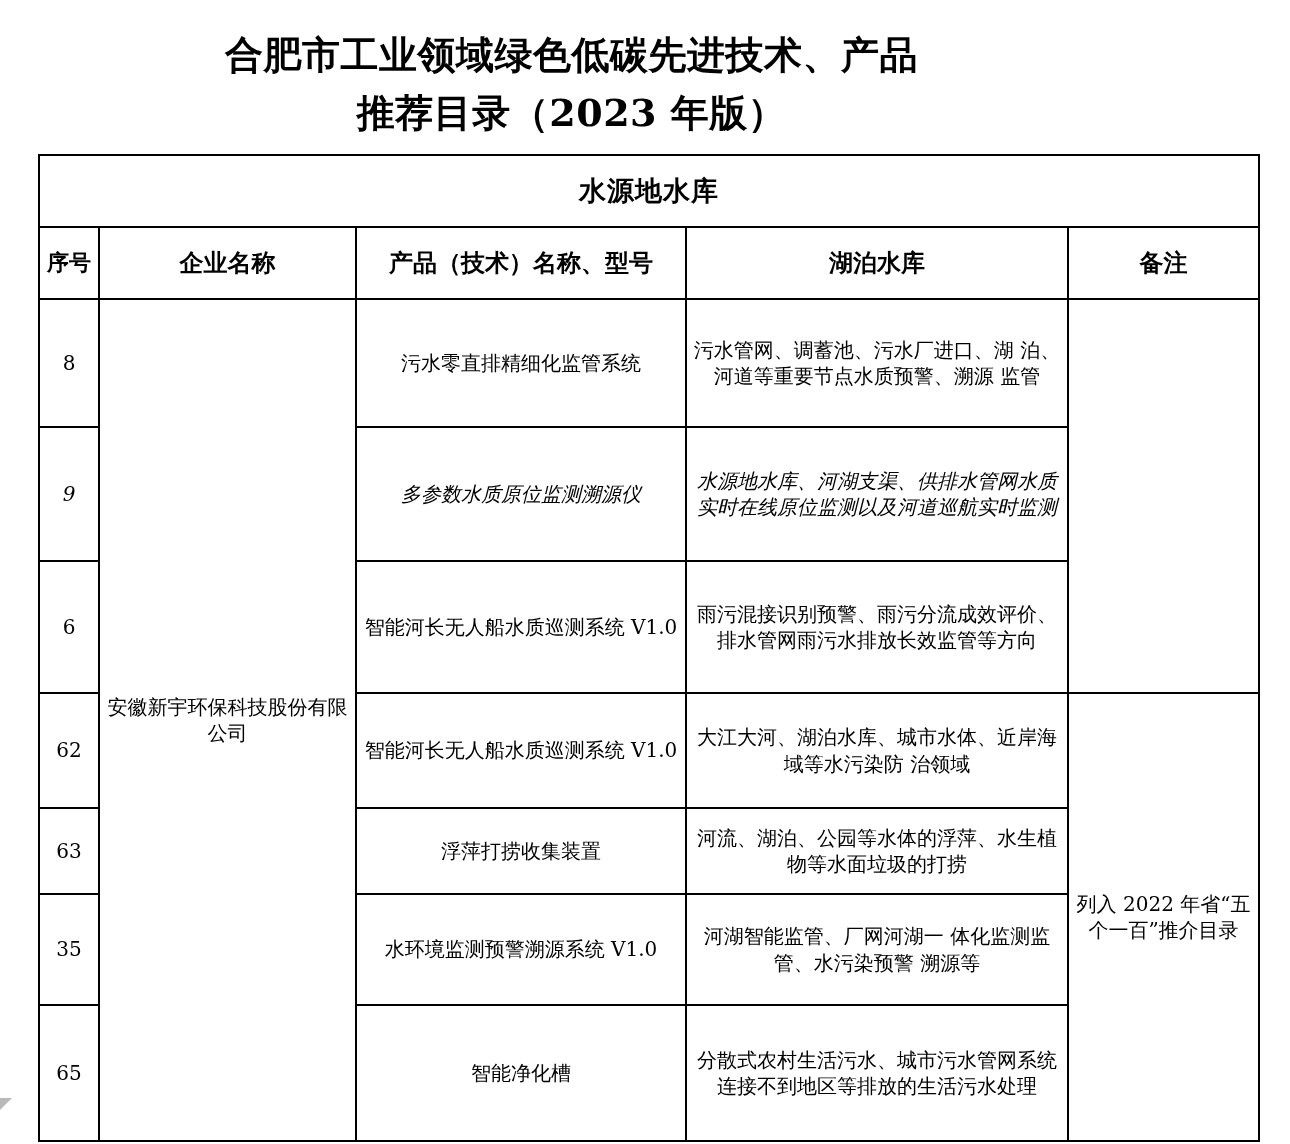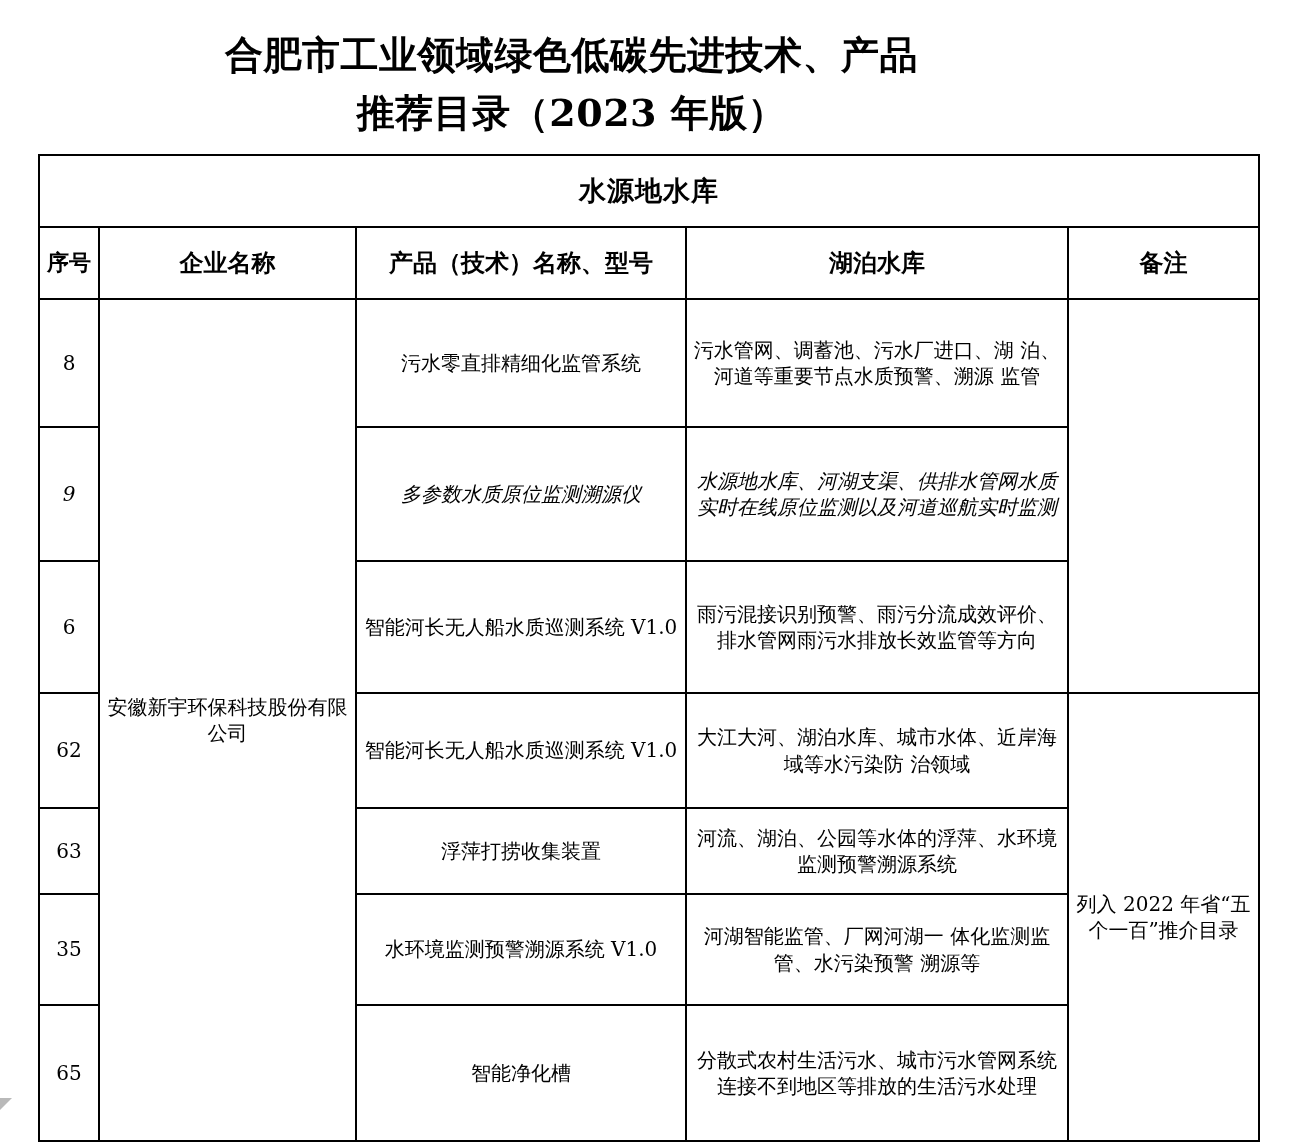--- a/index.html
+++ b/index.html
@@ -183,21 +183,21 @@
         <tr class="r62">
           <td class="idx">62</td>
           <td class="product">智能河长无人船水质巡测系统 V1.0</td>
           <td class="field">大江大河、湖泊水库、城市水体、近岸海域等水污染防 治领域</td>
           <td class="remark" rowspan="4">列入 2022 年省“五个一百”推介目录</td>
         </tr>
 
         <tr class="r63">
           <td class="idx">63</td>
           <td class="product">浮萍打捞收集装置</td>
-          <td class="field">河流、湖泊、公园等水体的浮萍、水环境监测预警溯源系统</td>
+          <td class="field">河流、湖泊、公园等水体的浮萍、水生植物等水面垃圾的打捞</td>
         </tr>
 
         <tr class="r64">
           <td class="idx">35</td>
           <td class="product">水环境监测预警溯源系统 V1.0</td>
           <td class="field">河湖智能监管、厂网河湖一 体化监测监管、水污染预警 溯源等</td>
         </tr>
 
         <tr class="r65">
           <td class="idx">65</td>

